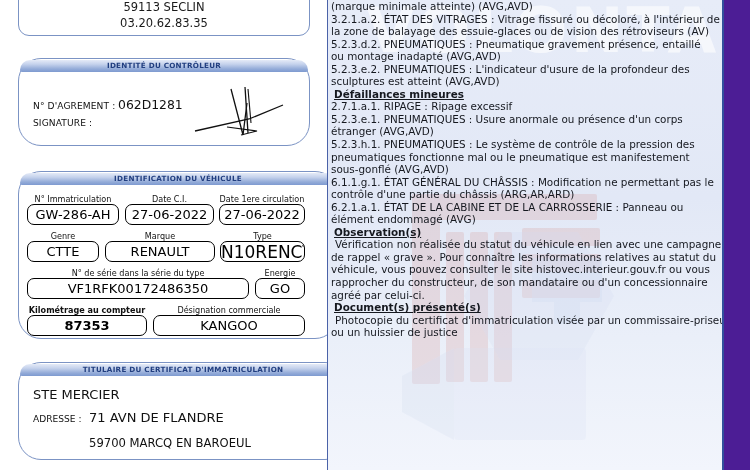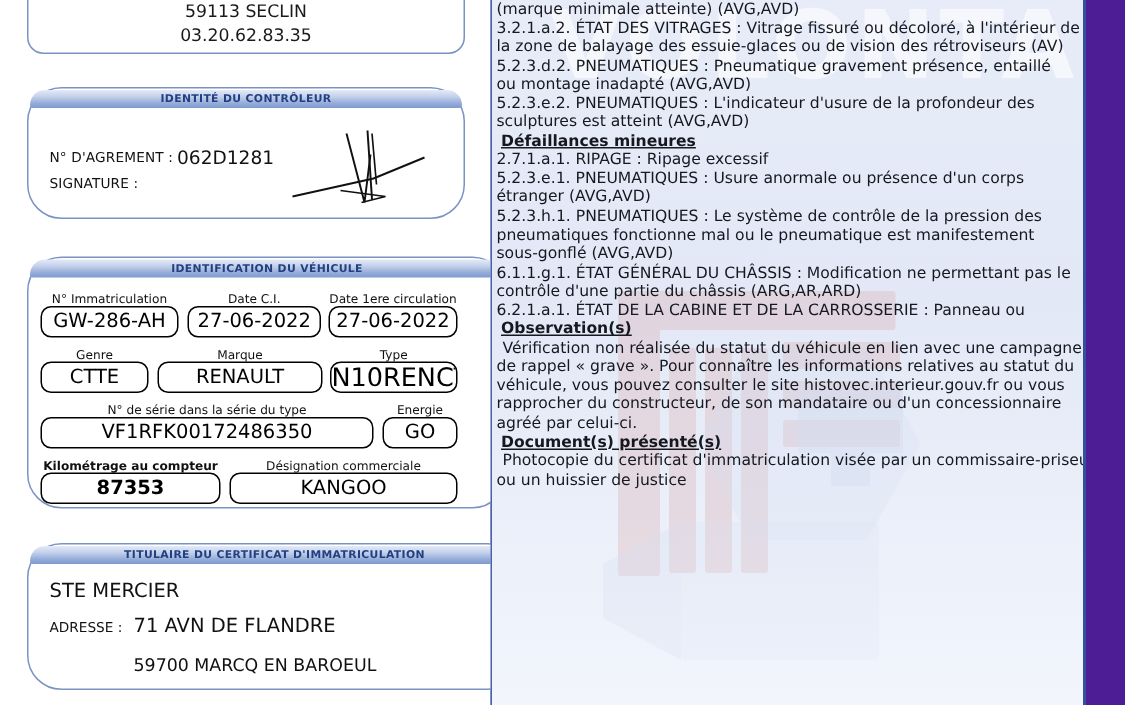--- a/index.html
+++ b/index.html
@@ -374,20 +374,21 @@
       <div class="sec">Défaillances mineures</div>
       <div class="ln">2.7.1.a.1. RIPAGE : Ripage excessif</div>
       <div class="ln">5.2.3.e.1. PNEUMATIQUES : Usure anormale ou présence d'un corps</div>
       <div class="ln">étranger (AVG,AVD)</div>
       <div class="ln">5.2.3.h.1. PNEUMATIQUES : Le système de contrôle de la pression des</div>
       <div class="ln">pneumatiques fonctionne mal ou le pneumatique est manifestement</div>
       <div class="ln">sous-gonflé (AVG,AVD)</div>
       <div class="ln">6.1.1.g.1. ÉTAT GÉNÉRAL DU CHÂSSIS : Modification ne permettant pas le</div>
       <div class="ln">contrôle d'une partie du châssis (ARG,AR,ARD)</div>
       <div class="ln">6.2.1.a.1. ÉTAT DE LA CABINE ET DE LA CARROSSERIE : Panneau ou</div>
+      <div class="ln">élément endommagé (AVG)</div>
 
       <div class="sec">Observation(s)</div>
       <div class="ln ind">Vérification non réalisée du statut du véhicule en lien avec une campagne</div>
       <div class="ln">de rappel « grave ». Pour connaître les informations relatives au statut du</div>
       <div class="ln">véhicule, vous pouvez consulter le site histovec.interieur.gouv.fr ou vous</div>
       <div class="ln">rapprocher du constructeur, de son mandataire ou d'un concessionnaire</div>
       <div class="ln">agréé par celui-ci.</div>
 
       <div class="sec">Document(s) présenté(s)</div>
       <div class="ln ind">Photocopie du certificat d'immatriculation visée par un commissaire-priseur</div>

